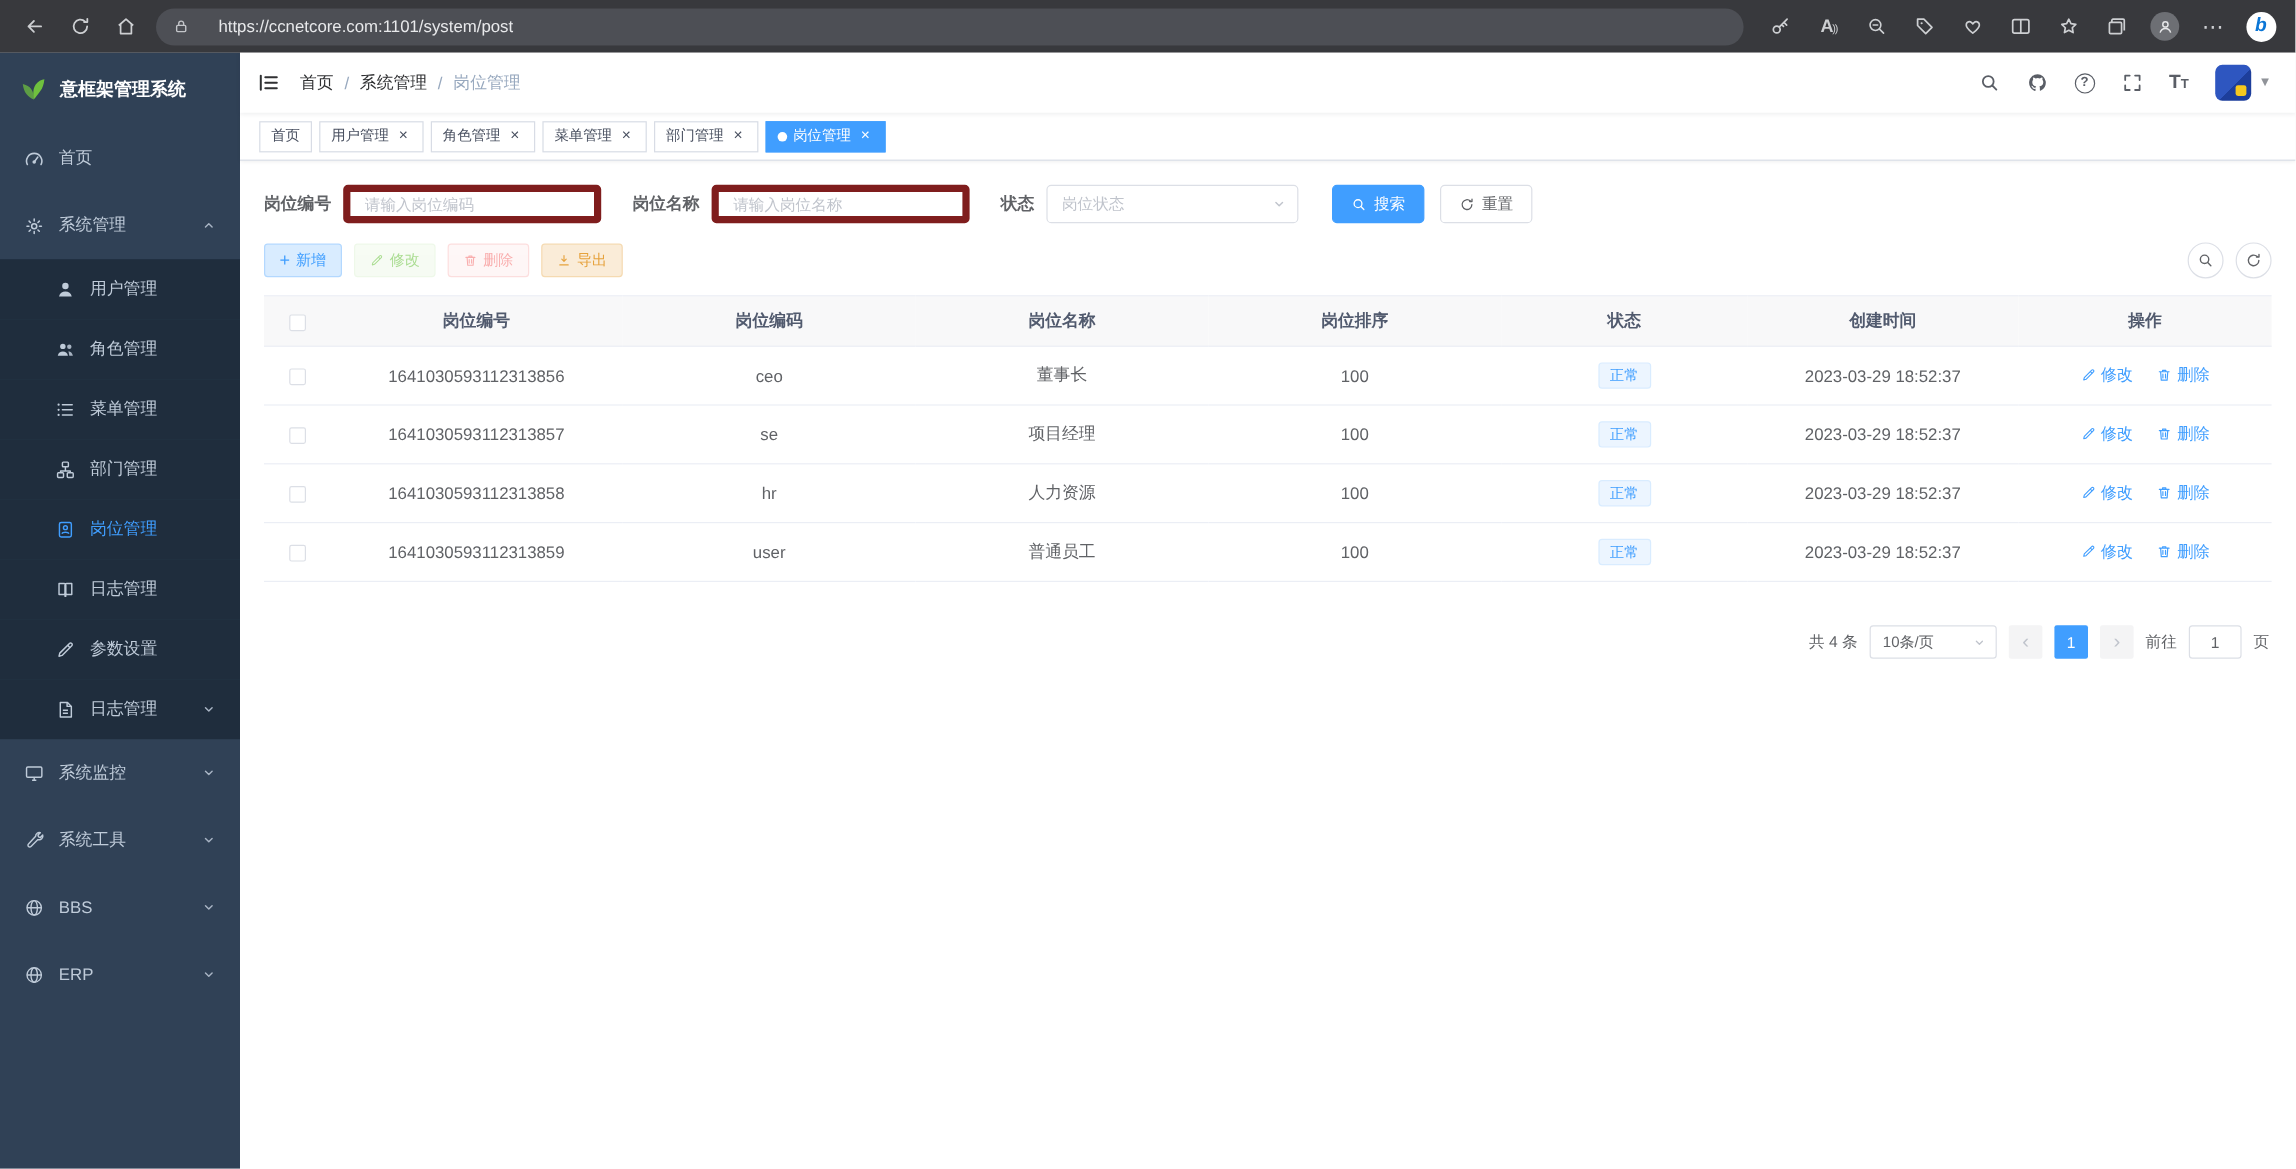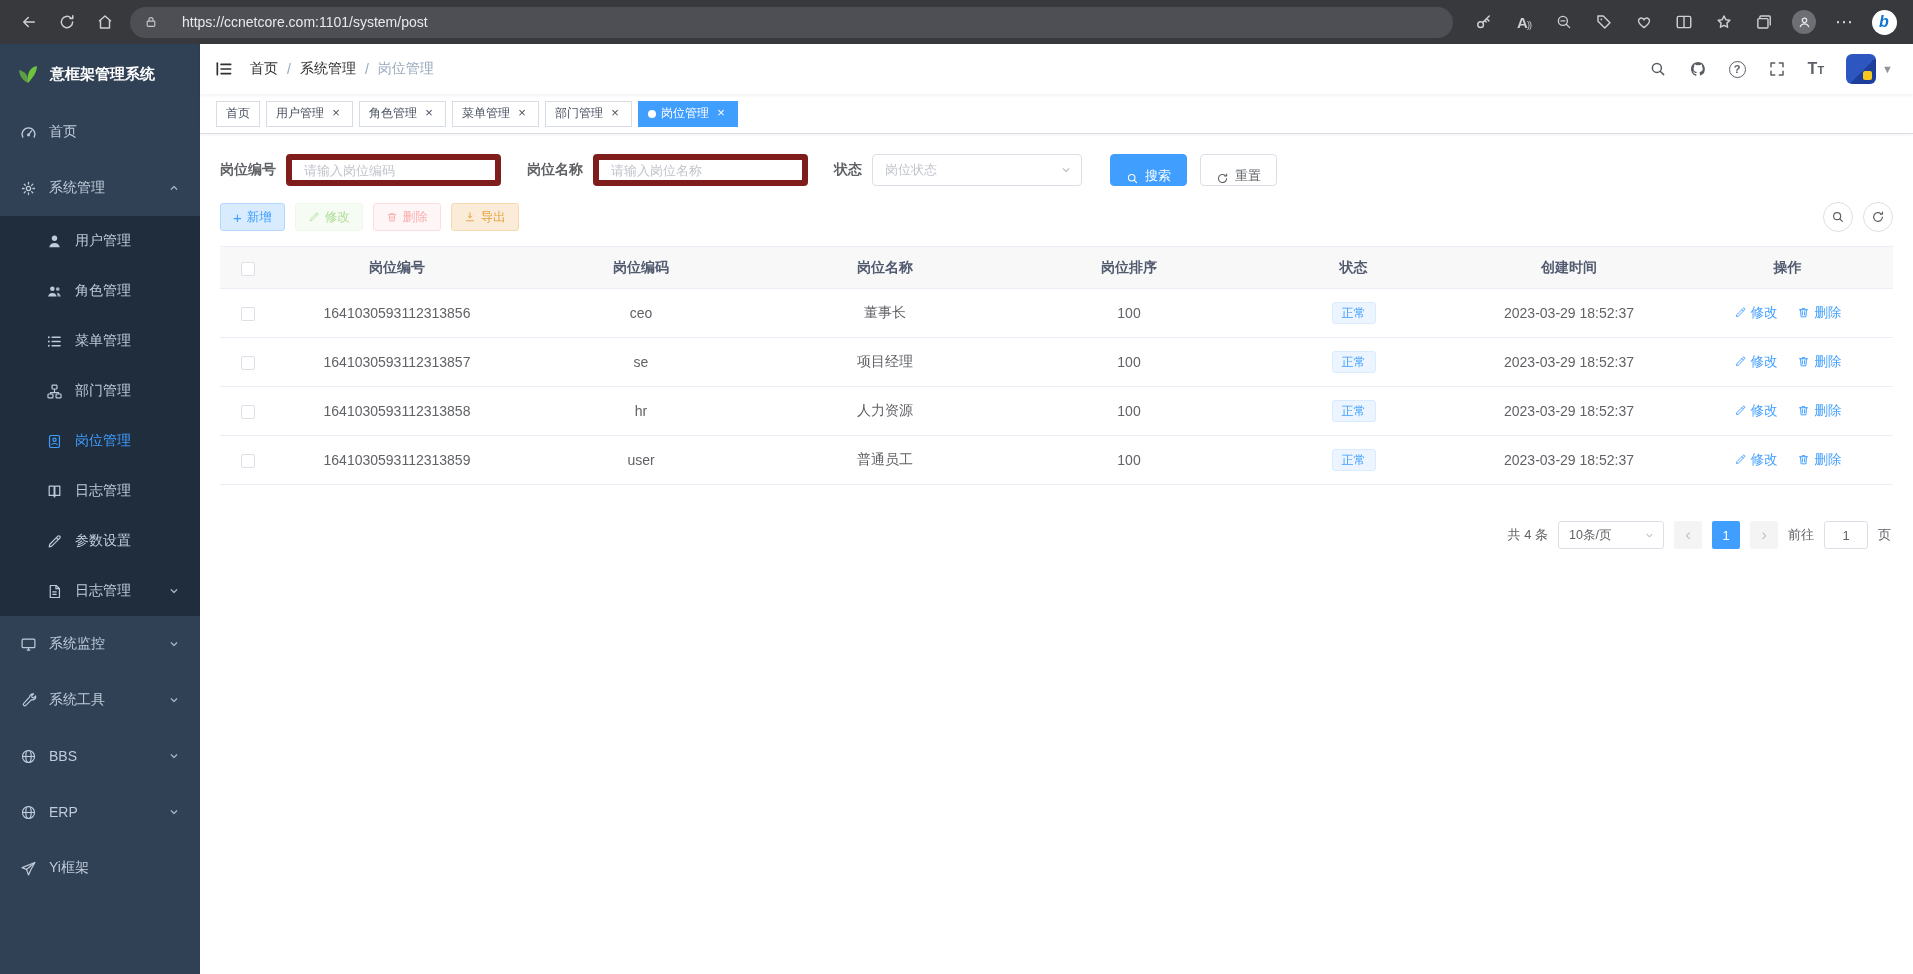--- a/index.html
+++ b/index.html
@@ -70,21 +70,21 @@
 
   .search-row { display:flex; align-items:center; margin:6px 0 16px; font-size:14px; color:#606266; }
   .f-label { font-weight:700; margin-right:10px; white-space:nowrap; }
   .ml26 { margin-left:26px; }
   .inp { width:215px; height:32px; border:6px solid #7f1d1d; border-radius:4px; padding:0 12px; font-size:13px;
     color:#606266; font-family:inherit; outline:none; background:#fff; }
   .inp::placeholder { color:#c0c4cc; }
   .sel { width:210px; height:32px; border:1px solid #dcdfe6; border-radius:4px; display:flex; align-items:center;
     justify-content:space-between; padding:0 9px 0 12px; font-size:13px; color:#c0c4cc; cursor:pointer; background:#fff; }
   .sel svg { width:12px; height:12px; color:#c0c4cc; }
-  .btn { height:32px; border-radius:4px; border:1px solid transparent; display:inline-flex; align-items:flex-end; gap:6px;
+  .btn { height:32px; border-radius:4px; border:1px solid transparent; display:inline-flex; align-items:center; gap:6px;
     font-size:13px; padding:0 15px; cursor:pointer; font-family:inherit; }
   .btn svg { width:13px; height:13px; }
   .btn-primary { background:#409eff; border-color:#409eff; color:#fff; margin-left:28px; }
   .btn-plain { background:#fff; border-color:#dcdfe6; color:#606266; margin-left:13px; }
 
   .toolbar-row { display:flex; align-items:center; margin:2px 0 14px; }
   .btn-soft { height:28px; padding:0 12px; border-radius:3px; font-size:12.5px; display:inline-flex; align-items:center;
     gap:5px; border:1px solid; cursor:pointer; font-family:inherit; margin-right:10px; background:#fff; }
   .btn-soft svg { width:12px; height:12px; }
   .plus { font-size:15px; line-height:1; font-weight:400; }
@@ -446,26 +446,20 @@
           </svg>
       </div>
       <div class="menu-item">
         <svg class="mi">
             <use href="#s-globe"></use>
           </svg>
         <span>ERP</span>
         <svg class="chev">
             <use href="#s-chev"></use>
           </svg>
-      </div>
-      <div class="menu-item">
-        <svg class="mi">
-            <use href="#s-send"></use>
-          </svg>
-        <span>Yi框架</span>
       </div>
     </nav>
   </aside>
 
   <div class="main">
 
     <header class="navbar">
       <svg class="fold">
           <use href="#s-fold"></use>
         </svg>

